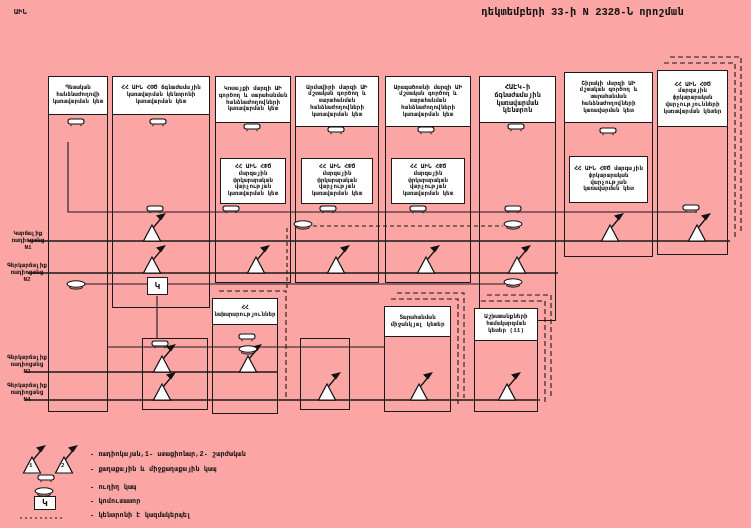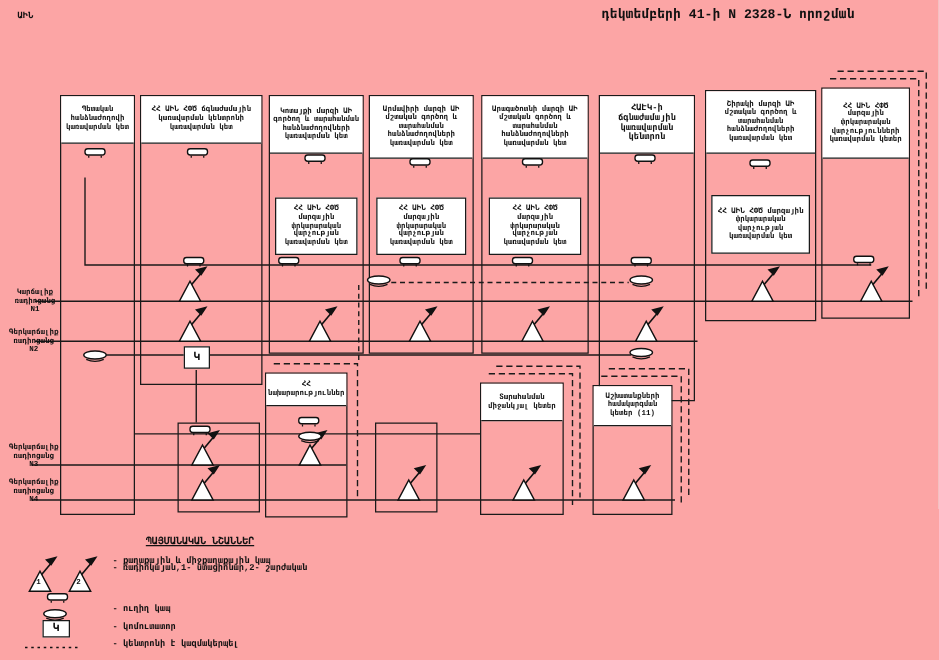--- a/index.html
+++ b/index.html
@@ -28,21 +28,21 @@
   svg{position:absolute;left:0;top:0;}
 </style>
 </head>
 <body>
 
 <div class="page">
 
   <div class="abs" style="left:14px;top:8px;font-size:7px;font-weight:bold;">ԱԻՆ</div>
 
   <div class="abs hdr" style="left:420px;top:6px;width:325px;">
-    <div>դեկտեմբերի 41-ի N 2328-Ն որոշման</div>
+    <div>դեկտեմբերի 33-ի N 2328-Ն որոշման</div>
   </div>
 
 
   <svg width="751" height="528" style="z-index:1;">
     <defs>
       <g id="antenna">
         <line x1="1" y1="5" x2="11" y2="-7" stroke="#111" stroke-width="1.3"></line>
         <polygon points="14,-10 4,-7.5 9,-2.5" fill="#111"></polygon>
         <polygon points="0,2 8.5,18 -8.5,18" fill="#ffffff" stroke="#111" stroke-width="1.2"></polygon>
       </g>
@@ -182,20 +182,19 @@
       <path d="M20,518 H62" stroke="#111" stroke-width="1.2" stroke-dasharray="2 3"></path>
     </g>
   </svg>
 
   <div class="abs kbox" style="left:147px;top:277px;width:21px;height:18px;">Կ</div>
   <div class="abs kbox" style="left:34px;top:496px;width:22px;height:14px;">Կ</div>
 
   <span class="abs ldig" style="left:29px;top:462px;">1</span>
   <span class="abs ldig" style="left:61px;top:462px;">2</span>
 
-  <div class="abs" style="left:60px;top:428px;width:200px;text-align:center;font-weight:bold;font-size:8px;text-decoration:underline;">ՊԱՅՄԱՆԱԿԱՆ ՆՇԱՆՆԵՐ</div>
   <div class="abs ltxt" style="left:90px;top:450px;">- ռադիոկայան,1- ստացիոնար,2- շարժական</div>
-  <div class="abs ltxt" style="left:90px;top:444px;">- քաղաքային և միջքաղաքային կապ</div>
+  <div class="abs ltxt" style="left:90px;top:465px;">- քաղաքային և միջքաղաքային կապ</div>
   <div class="abs ltxt" style="left:90px;top:483px;">- ուղիղ կապ</div>
   <div class="abs ltxt" style="left:90px;top:497px;">- կոմուտատոր</div>
   <div class="abs ltxt" style="left:90px;top:511px;">- կենտրոնի է կազմակերպել</div>
 
 </div>
 
 </body></html>

